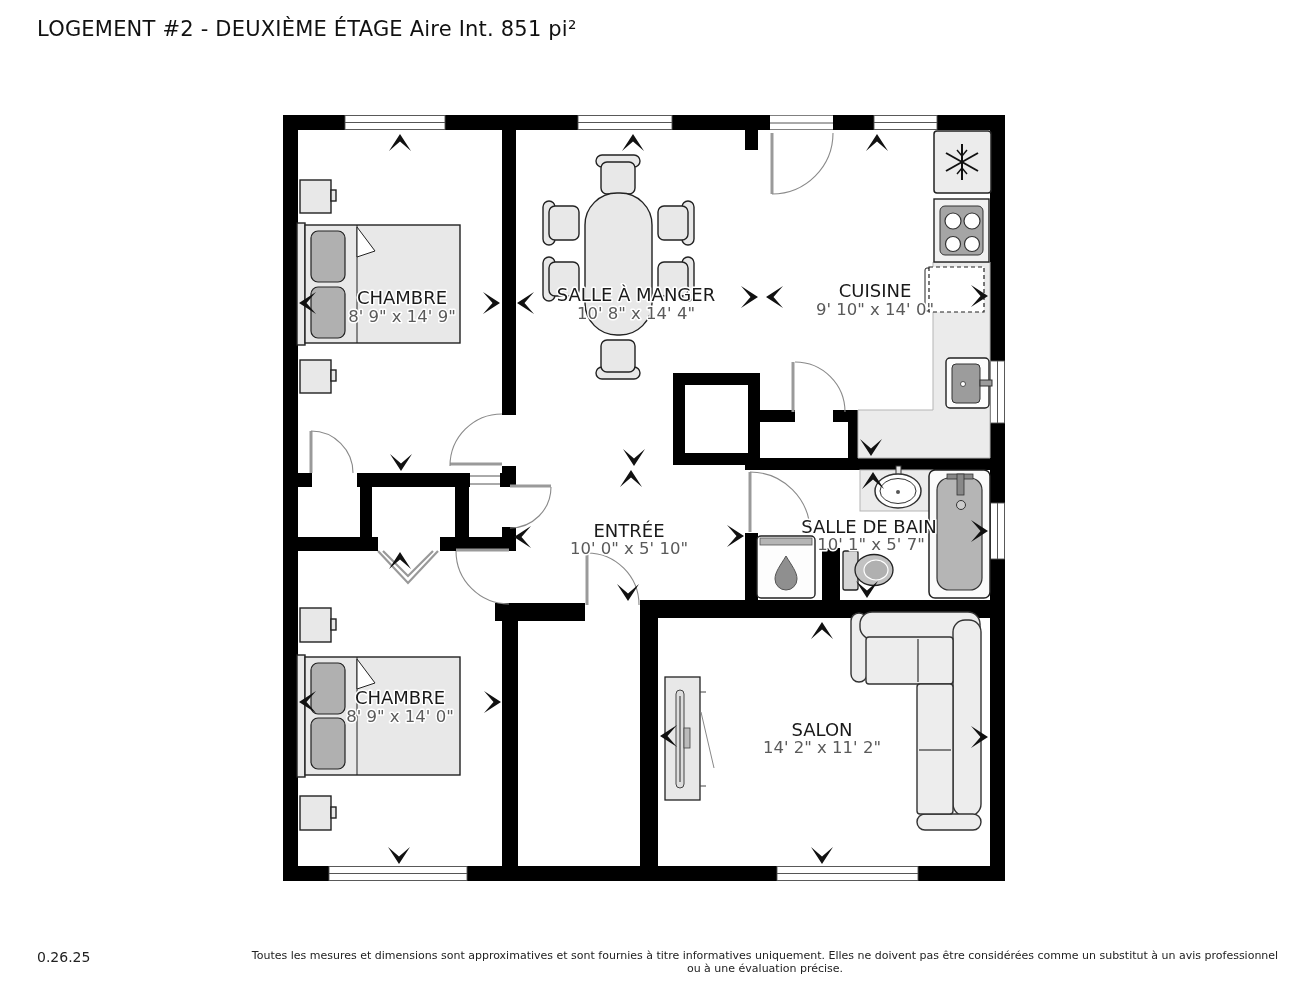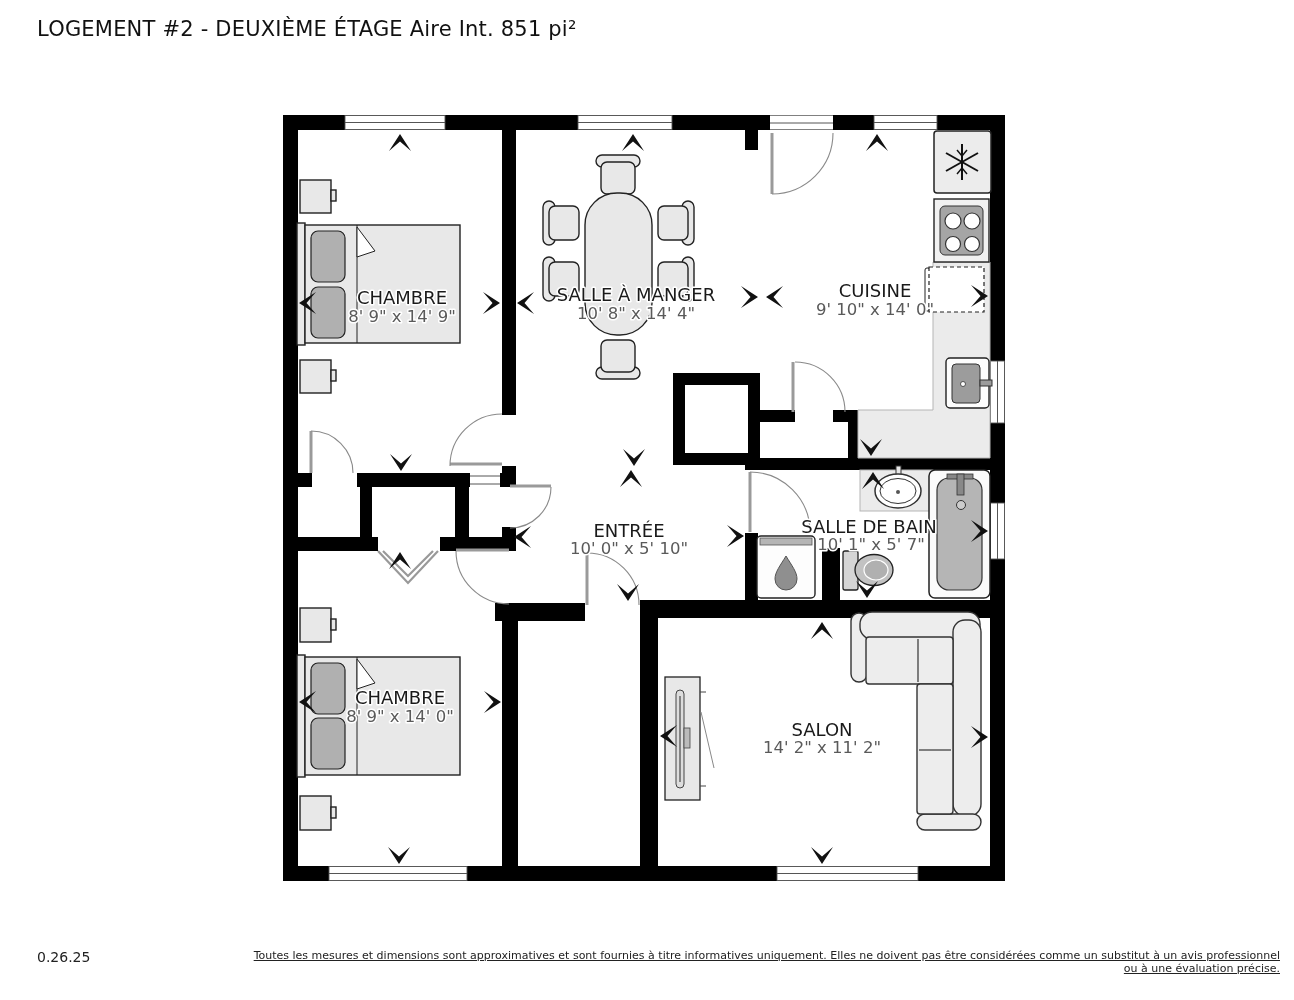--- a/index.html
+++ b/index.html
@@ -1,22 +1,22 @@
 <!DOCTYPE html>
 <html><head>
 <meta charset="utf-8">
 <style>
   html,body{margin:0;padding:0;background:#fff;width:1294px;height:1000px;overflow:hidden;
             font-family:"DejaVu Sans","Liberation Sans",sans-serif;}
   .page{position:relative;width:1060px;height:1000px;background:#fff;}
   .title{position:absolute;left:37px;top:17px;font-size:21px;color:#111;letter-spacing:0.2px;}
   .plan-svg{position:absolute;left:0;top:0;}
   .footer-version{position:absolute;left:37px;top:949px;font-size:14px;color:#222;}
-  .footer-disclaimer{position:absolute;left:250px;top:949px;width:1030px;text-align:right;
-                     font-size:11px;color:#222;text-decoration:underline;}
+  .footer-disclaimer{position:absolute;left:250px;top:949px;width:1030px;text-align:center;
+                     font-size:11px;color:#222;}
   .rname{font-family:"DejaVu Sans",sans-serif;font-size:18px;fill:#1a1a1a;text-anchor:middle;
          paint-order:stroke;stroke:#fff;stroke-width:3px;stroke-linejoin:round;}
   .rdims{font-family:"DejaVu Sans",sans-serif;font-size:16.5px;fill:#5a5a5a;text-anchor:middle;
          paint-order:stroke;stroke:#fff;stroke-width:3px;stroke-linejoin:round;}
   .wall{fill:#000;stroke:none;}
   .leaf{stroke:#9a9a9a;stroke-width:3;fill:none;}
   .arc{stroke:#8a8a8a;stroke-width:1.1;fill:none;}
   .furn{fill:#e8e8e8;stroke:#222;stroke-width:1.4;}
   .furnD{fill:#b0b0b0;stroke:#222;stroke-width:1.2;}
   .arrow{fill:#111;stroke:none;}

